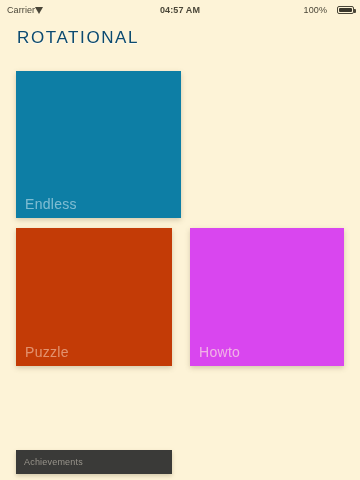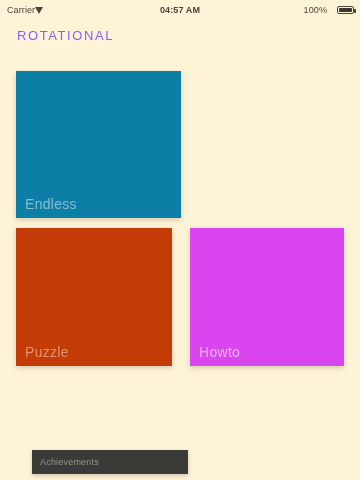--- a/index.html
+++ b/index.html
@@ -89,23 +89,23 @@
     height: 100%;
     background: #3a372c;
     border-radius: 1px;
   }
 
   
   #app-title {
     position: absolute;
     left: 17px;
     top: 28px;
-    font-size: 13px;
+    font-size: 17px;
     letter-spacing: 1.6px;
-    color: #8b5cf6;
+    color: #0c4a6e;
     font-weight: 400;
     text-shadow: 0 1px 0 rgba(255,255,255,0.6);
     white-space: nowrap;
   }
 
   
   #tile-grid {
     position: absolute;
     left: 16px;
     top: 71px;
@@ -150,21 +150,21 @@
   #tile-howto {
     left: 174px; top: 157px;
     width: 154px; height: 138px;
     background: #d946ef;
   }
   #tile-howto .tile-label { color: rgba(255,245,225,0.62); }
 
   
   #bottom-bar-row {
     position: absolute;
-    left: 32px;
+    left: 16px;
     top: 450px;
     width: 328px;
     height: 24px;
   }
   .bottom-bar {
     position: absolute;
     top: 0;
     height: 24px;
     background: #3a3a38;
     box-shadow: 0 2px 4px rgba(120,105,70,0.30);

